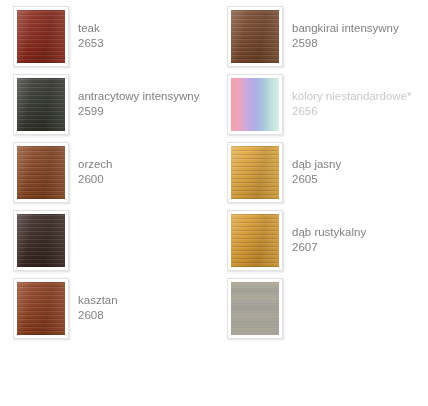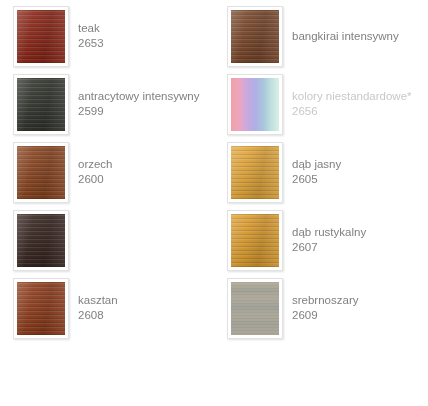--- a/index.html
+++ b/index.html
@@ -123,20 +123,21 @@
     </div>
     <div class="swatch-cell">
       <div class="swatch-frame">
         <div class="swatch-chip" style="background: rgb(121, 71, 42);">
           <div class="grain-lines"></div>
           <div class="grain-mottle"></div>
         </div>
       </div>
       <div class="swatch-label">
         <span class="label-name">bangkirai intensywny</span>
+        <span class="label-code">2598</span>
       </div>
     </div>
     <div class="swatch-cell">
       <div class="swatch-frame">
         <div class="swatch-chip" style="background: rgb(51, 54, 46);">
           <div class="grain-lines"></div>
           <div class="grain-mottle"></div>
         </div>
       </div>
       <div class="swatch-label">
@@ -207,19 +208,15 @@
       <div class="swatch-label">
         <span class="label-name">kasztan</span>
         <span class="label-code">2608</span>
       </div>
     </div>
     <div class="swatch-cell">
       <div class="swatch-frame">
         <div class="swatch-chip" style="background: rgb(165, 161, 149);">
           <div class="grain-soft"></div>
         </div>
-      </div>
-      <div class="swatch-label">
-        <span class="label-name">srebrnoszary</span>
-        <span class="label-code">2609</span>
       </div>
     </div>
   </div>
 
 </body></html>

